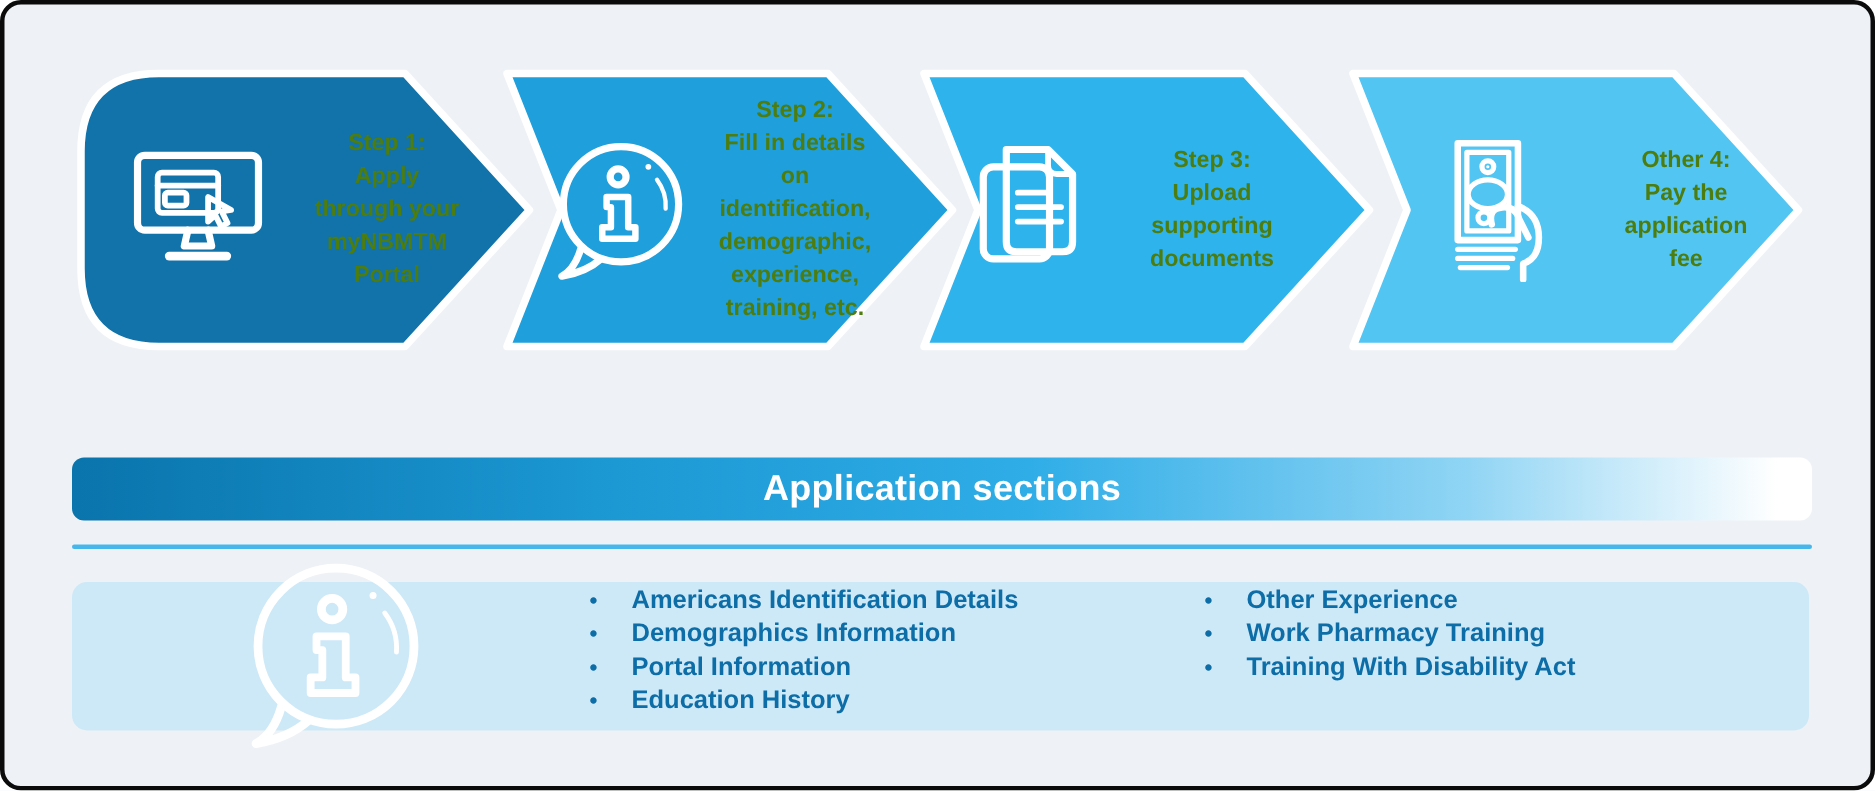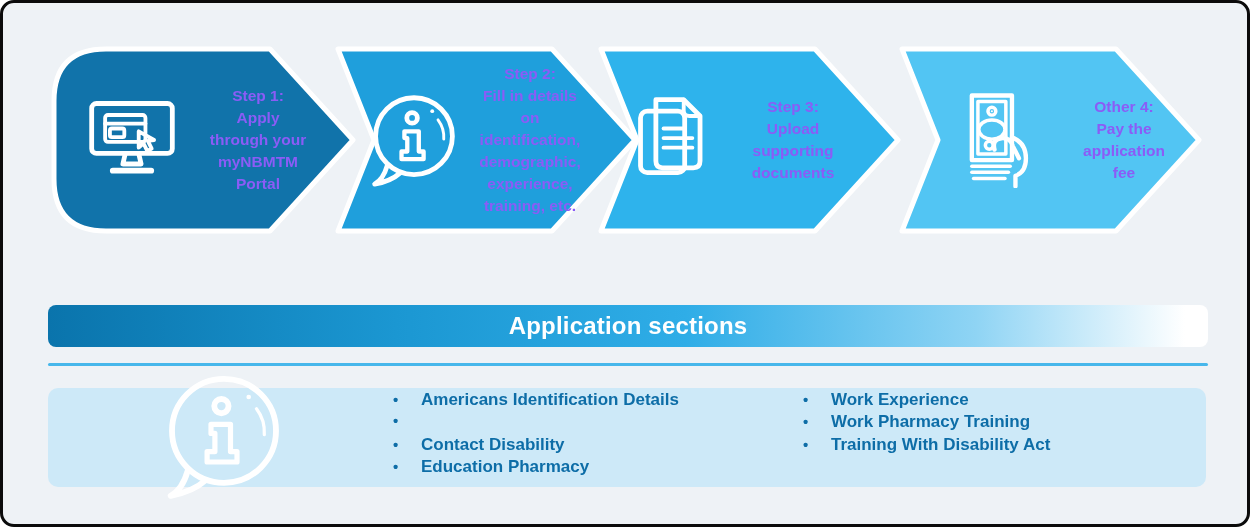--- a/index.html
+++ b/index.html
@@ -6,24 +6,24 @@
   .frame{position:relative;width:1250px;height:527px;box-sizing:border-box;
          border:3px solid #0b0b0b;border-radius:14px;background:#eef2f6;overflow:hidden;}
   
   .step{position:absolute;top:42px;width:310px;height:190px;}
   .step svg.chevron{position:absolute;inset:0;width:310px;height:190px;}
   .step .icon-box{position:absolute;left:36px;top:47px;width:96px;height:96px;}
   .step:nth-child(4) .icon-box{left:56px;}
   .icon-box svg{width:96px;height:96px;display:block;}
   .step-label{position:absolute;left:120px;width:160px;top:0;height:190px;
       display:flex;align-items:center;justify-content:center;text-align:center;
-      color:#8b5cf6;font-weight:bold;font-size:15.5px;line-height:22px;white-space:pre-line;}
+      color:#4d7c0f;font-weight:bold;font-size:15.5px;line-height:22px;white-space:pre-line;}
   .step:nth-child(1) .step-label{left:130px;}
   .step:nth-child(4) .step-label{left:150px;}
-  .s1{left:45px;} .s2{left:327px;} .s3{left:590px;} .s4{left:891px;}
+  .s1{left:45px;} .s2{left:327px;} .s3{left:605px;} .s4{left:891px;}
   
   .banner{position:absolute;left:45px;top:302px;width:1160px;height:42px;border-radius:8px;
       background:linear-gradient(90deg,#0a74ac 0%,#1b97d2 30%,#2fade7 55%,#8fd4f4 80%,#ffffff 98%);
       display:flex;align-items:center;justify-content:center;}
   .banner-title{color:#ffffff;font-weight:bold;font-size:24px;letter-spacing:.2px;}
   
   .divider{position:absolute;left:45px;top:360px;width:1160px;height:3px;background:#47b7eb;border-radius:2px;}
   
   .panel{position:absolute;left:45px;top:385px;width:1158px;height:99px;background:#cde9f8;border-radius:10px;}
   .panel-icon{position:absolute;left:156px;top:368px;width:130px;height:130px;}
@@ -166,35 +166,36 @@
     </svg>
   </div>
 
   <ul class="sec-list col1">
     <li>
         <span class="bullet">•</span>
         <span>Americans Identification Details</span>
       </li>
     <li>
         <span class="bullet">•</span>
-      </li>
-    <li>
-        <span class="bullet">•</span>
-        <span>Contact Disability</span>
-      </li>
-    <li>
-        <span class="bullet">•</span>
-        <span>Education Pharmacy</span>
+        <span>Demographics Information</span>
+      </li>
+    <li>
+        <span class="bullet">•</span>
+        <span>Portal Information</span>
+      </li>
+    <li>
+        <span class="bullet">•</span>
+        <span>Education History</span>
       </li>
   </ul>
 
   <ul class="sec-list col2">
     <li>
         <span class="bullet">•</span>
-        <span>Work Experience</span>
+        <span>Other Experience</span>
       </li>
     <li>
         <span class="bullet">•</span>
         <span>Work Pharmacy Training</span>
       </li>
     <li>
         <span class="bullet">•</span>
         <span>Training With Disability Act</span>
       </li>
   </ul>

